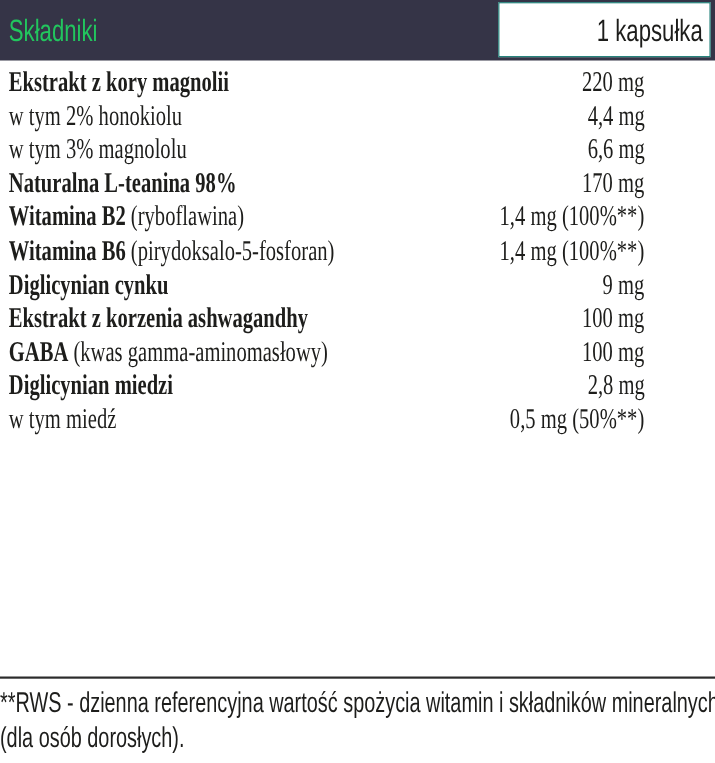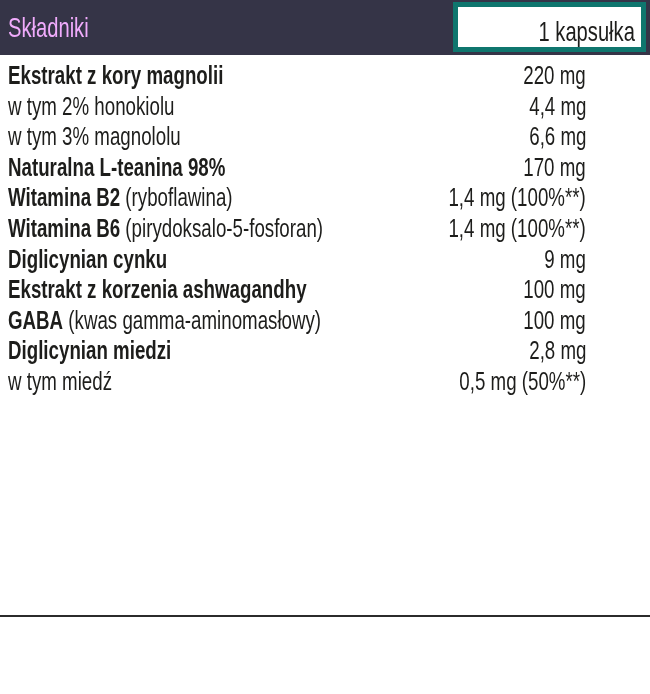--- a/index.html
+++ b/index.html
@@ -1,28 +1,28 @@
 <!DOCTYPE html>
 <html><head>
 <meta charset="utf-8">
 <style>
   html, body { margin:0; padding:0; background:#ffffff; }
   body { width:650px; height:694px; position:relative; overflow:hidden;
          font-family: "Liberation Sans", "DejaVu Sans", sans-serif; color:#1d1d1b; }
   .header { position:absolute; left:0; top:0; width:650px; height:55px; background:#353447; }
   .header-left { position:absolute; left:8px; top:8px; height:40px; line-height:40px;
-                 color:#f0abfc; font-size:28px; }
+                 color:#22c55e; font-size:28px; }
   .header-right { position:absolute; left:453px; top:2px; width:193px; height:50px;
-                  background:#ffffff; border:5px solid #0f766e; box-sizing:border-box; }
+                  background:#ffffff; border:1px solid #0f766e; box-sizing:border-box; }
   .header-right span { position:absolute; right:6px; top:5px; line-height:40px;
                        font-size:28px; color:#1d1d1b; }
   .cond { display:inline-block; transform:scaleX(0.72); }
   .cond-l { transform-origin:left center; }
   .cond-r { transform-origin:right center; }
-  .rows { position:absolute; left:0; top:60px; width:596px; }
+  .rows { position:absolute; left:0; top:60px; width:596px;font-family:Liberation Serif, serif; }
   .row { position:relative; height:30.6px; line-height:30.6px; font-size:26px; white-space:nowrap; }
   .row .name { position:absolute; left:8px; top:0; }
   .row .val { position:absolute; right:10px; top:0; }
   .b { font-weight:bold; }
   .n { font-weight:normal; }
   .brand { color:#d69a1e; font-weight:normal; }
   .reg { font-size:16px; vertical-align:top; line-height:24px; }
   .sep { position:absolute; left:0; top:615px; width:650px; height:2px; background:#2b2b2b; }
   .foot { position:absolute; left:0; top:622px; width:650px; font-size:26px; line-height:32px; white-space:nowrap; }
   .foot div { height:32px; }
@@ -82,13 +82,15 @@
   </div>
   <div class="row">
     <span class="name cond cond-l"><span class="n">w tym miedź</span></span>
     <span class="val cond cond-r">0,5 mg (50%**)</span>
   </div>
 </div>
 
 <div class="sep"></div>
 
 <div class="foot">
+  <div><span class="cond cond-l" style="transform:scaleX(0.695);">**RWS - dzienna referencyjna wartość spożycia witamin i składników mineralnych</span></div>
+  <div><span class="cond cond-l" style="transform:scaleX(0.695);">(dla osób dorosłych).</span></div>
 </div>
 
 </body></html>

